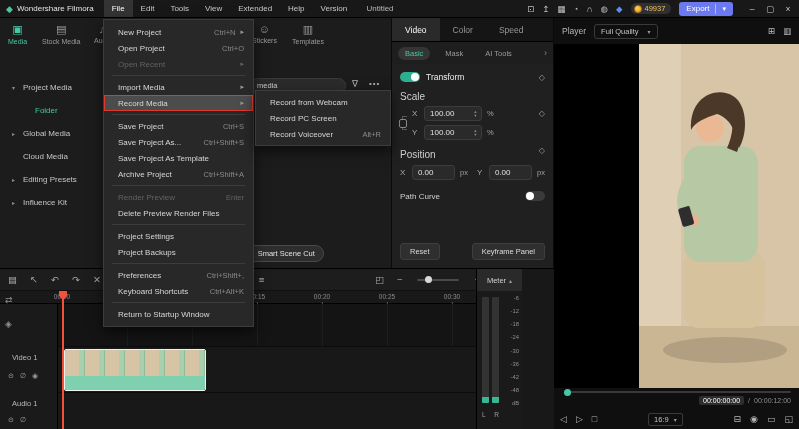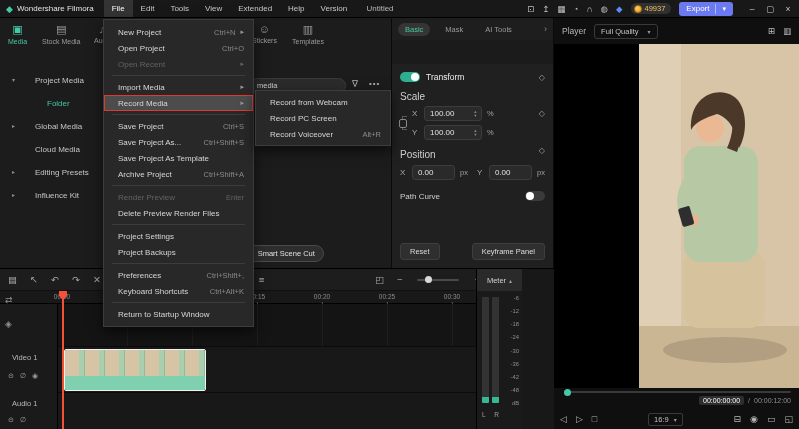--- a/index.html
+++ b/index.html
@@ -32,21 +32,21 @@
   #timeline-panel{position:absolute;left:0;top:268px;width:554px;height:161px;background:#181818;border-top:1px solid #000}
   
   .cat-tab{position:absolute;top:5px;display:flex;flex-direction:column;align-items:center;gap:2px;color:#9a9a9a}
   .cat-tab .ct-icon{font-size:11px}
   .cat-tab .ct-label{font-size:7px;white-space:nowrap}
   .cat-tab.selected{color:#45c9a4}
   .search-input{position:absolute;left:250px;top:60px;width:96px;height:15px;background:#2b2b2b;border:1px solid #3a3a3a;border-radius:8px;color:#cfcfcf;font-size:7.5px;padding:0 6px;font-family:inherit;outline:none}
   .filter-icon{position:absolute;left:352px;top:61px;font-size:9px;color:#b0b0b0}
   .more-dots{position:absolute;left:369px;top:61px;font-size:8px;color:#b0b0b0;letter-spacing:1px}
   #media-sidebar{position:absolute;left:0;top:58px;width:104px}
-  .side-item{height:23px;display:flex;gap:16px;padding-left:12px;font-size:8px;color:#c6c6c6}
+  .side-item{height:23px;display:flex;align-items:center;gap:4px;padding-left:12px;font-size:8px;color:#c6c6c6}
   .side-item .chev{width:7px;font-size:6px;color:#8a8a8a}
   .side-item.child{padding-left:24px}
   .side-item.selected{color:#45c9a4}
   .smart-cut{position:absolute;left:238px;top:227px;height:17px;padding:0 8px;display:flex;align-items:center;gap:4px;background:#2e2e2e;border:1px solid #4a4a4a;border-radius:9px;font-size:7.5px;color:#e0e0e0;white-space:nowrap}
   .sc-icon{color:#45c9a4;font-size:8px}
   
   #file-menu{position:absolute;left:103px;top:19px;width:151px;background:#282828;border:1px solid #3c3c3c;box-shadow:0 5px 12px rgba(0,0,0,.6);padding:4px 0;z-index:100}
   .fm-item{height:16px;display:flex;align-items:center;padding:0 9px 0 14px;font-size:8px;color:#d6d6d6}
   .fm-label{flex:1;white-space:nowrap}
   .fm-shortcut{color:#8a8a8a;font-size:7.5px;white-space:nowrap}
@@ -241,20 +241,25 @@
         <span class="side-label">Influence Kit</span>
       </div>
     </div>
   <div class="smart-cut">
     <span class="sc-icon">∗</span>
     <span>Smart Scene Cut</span>
   </div>
 </div>
 
 <div id="props-panel">
+  <div class="props-tabs" id="props-tabs">
+      <div class="props-tab selected">Video</div>
+      <div class="props-tab">Color</div>
+      <div class="props-tab">Speed</div>
+    </div>
   <div class="subtabs">
     <div id="subtab-pills">
         <div class="subtab selected">Basic</div>
         <div class="subtab">Mask</div>
         <div class="subtab">AI Tools</div>
       </div>
     <span class="subtab-more">›</span>
   </div>
   <div class="props-body">
     <div class="transform-row">

